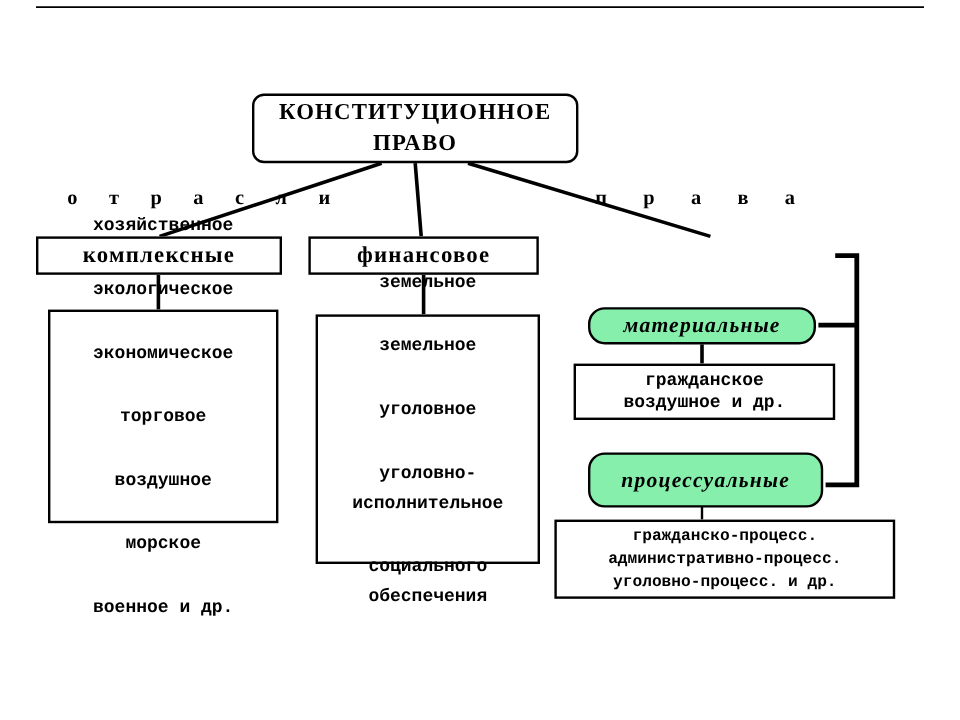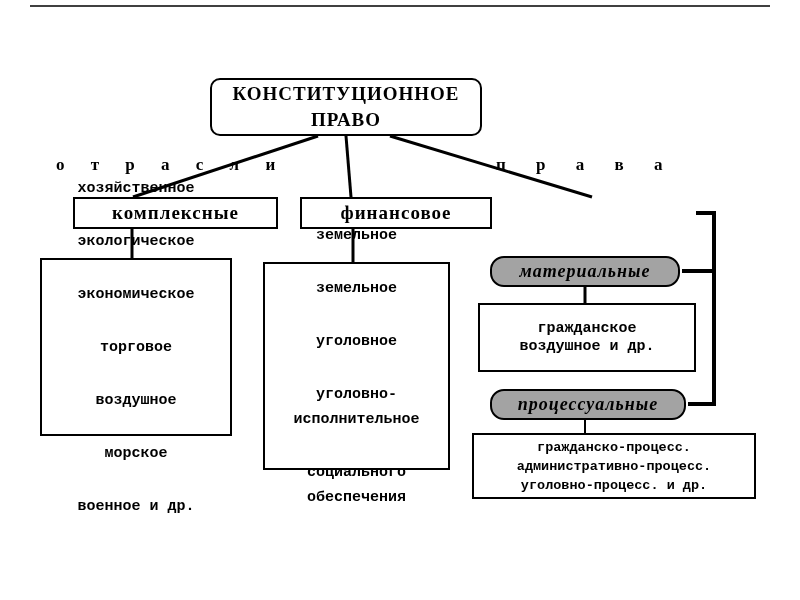--- a/index.html
+++ b/index.html
@@ -48,21 +48,20 @@
   .scatter-right { left: 476px; top: 155px; letter-spacing: 13px; margin-left: 20px; }
 
   .header-box {
     top: 197px; height: 32px;
     border: 2px solid #000;
     display: flex; align-items: center; justify-content: center;
     font-weight: bold;
     font-size: 19px;
     letter-spacing: 1px;
     background: #fff;
-    margin-left: 43px;
   }
   .hdr-complex   { left: 30px;  width: 205px; }
   .hdr-special   { left: 257px; width: 192px; }
   .hdr-profiling { left: 488px; width: 208px; }
 
   .list-box {
     border: 2px solid #000;
     background: #fff;
     display: flex; flex-direction: column;
     align-items: center; justify-content: center;
@@ -72,41 +71,41 @@
     text-align: center;
     gap: 28px;
   }
   .list-complex { left: 40px;  top: 258px; width: 192px; height: 178px; line-height: 25px; }
   .list-special { left: 263px; top: 262px; width: 187px; height: 208px; line-height: 25px; }
   .list-box .mono-item { width: 100%; }
 
   .round-label {
     border: 2px solid #000;
     border-radius: 14px;
-    background: #a3a3a3;
+    background: #86efac;
     display: flex; align-items: center; justify-content: center;
     font-weight: bold;
     font-style: italic;
     font-size: 18px;
     letter-spacing: 1px;
   }
   .lbl-material   { left: 490px; top: 256px; width: 190px; height: 31px; }
-  .lbl-processual { left: 490px; top: 389px; width: 196px; height: 31px; }
+  .lbl-processual { left: 490px; top: 377px; width: 196px; height: 46px; }
 
   .sub-box {
     border: 2px solid #000;
     background: #fff;
     display: flex; flex-direction: column;
     align-items: center; justify-content: center;
     font-family: "Liberation Mono", "DejaVu Sans Mono", monospace;
     font-weight: bold;
     text-align: center;
   }
-  .box-material   { left: 478px; top: 303px; width: 218px; height: 69px; font-size: 15px; line-height: 18px; text-align: right; }
-  .box-processual { left: 472px; top: 433px; width: 284px; height: 66px; font-size: 13.5px; line-height: 19px; }
+  .box-material   { left: 478px; top: 303px; width: 218px; height: 47px; font-size: 15px; line-height: 18px; text-align: right; }
+  .box-processual { left: 462px; top: 433px; width: 284px; height: 66px; font-size: 13.5px; line-height: 19px; }
 </style>
 </head>
 <body>
 
 <div id="stage">
 
   <svg class="connectors" viewBox="0 0 800 600">
     <line x1="30" y1="6" x2="770" y2="6" stroke="#000" stroke-width="1.5"></line>
     <line x1="318" y1="136" x2="133" y2="197" stroke="#000" stroke-width="3"></line>
     <line x1="346" y1="136" x2="351" y2="197" stroke="#000" stroke-width="3"></line>

